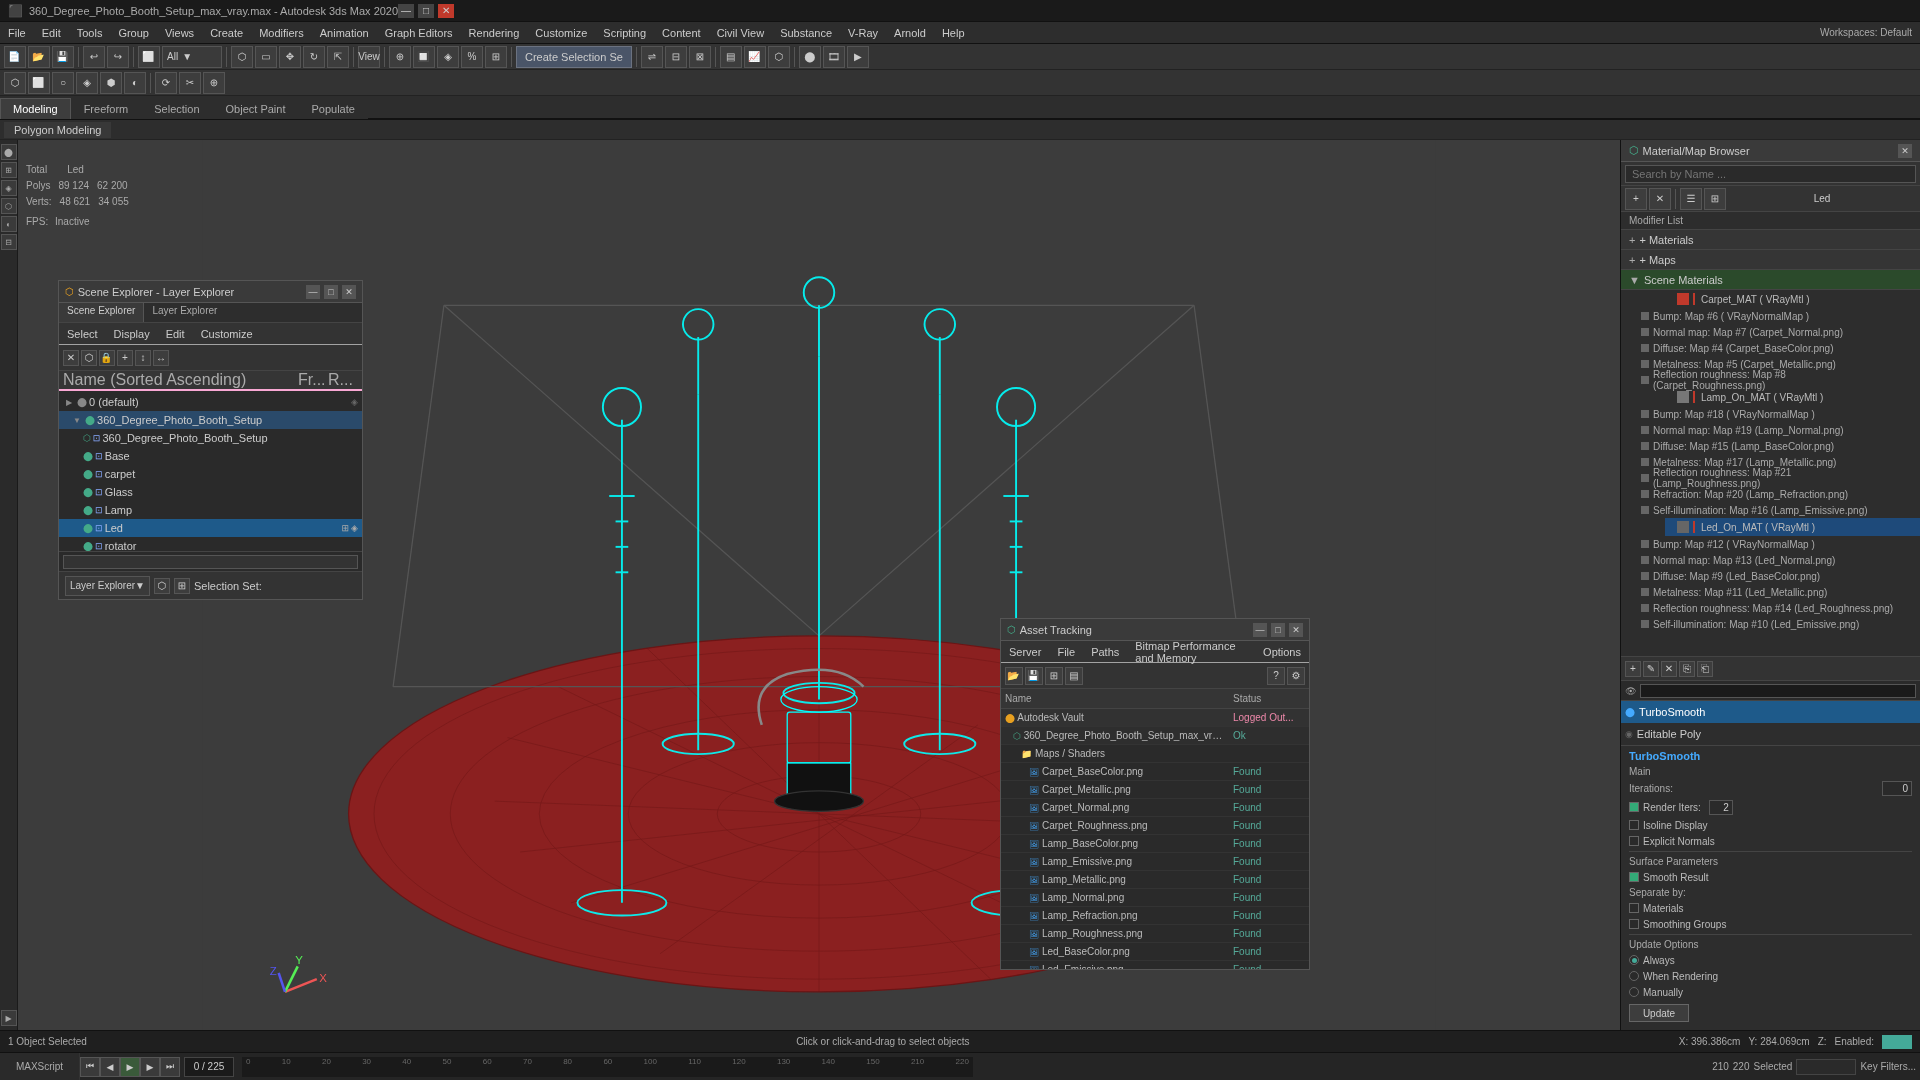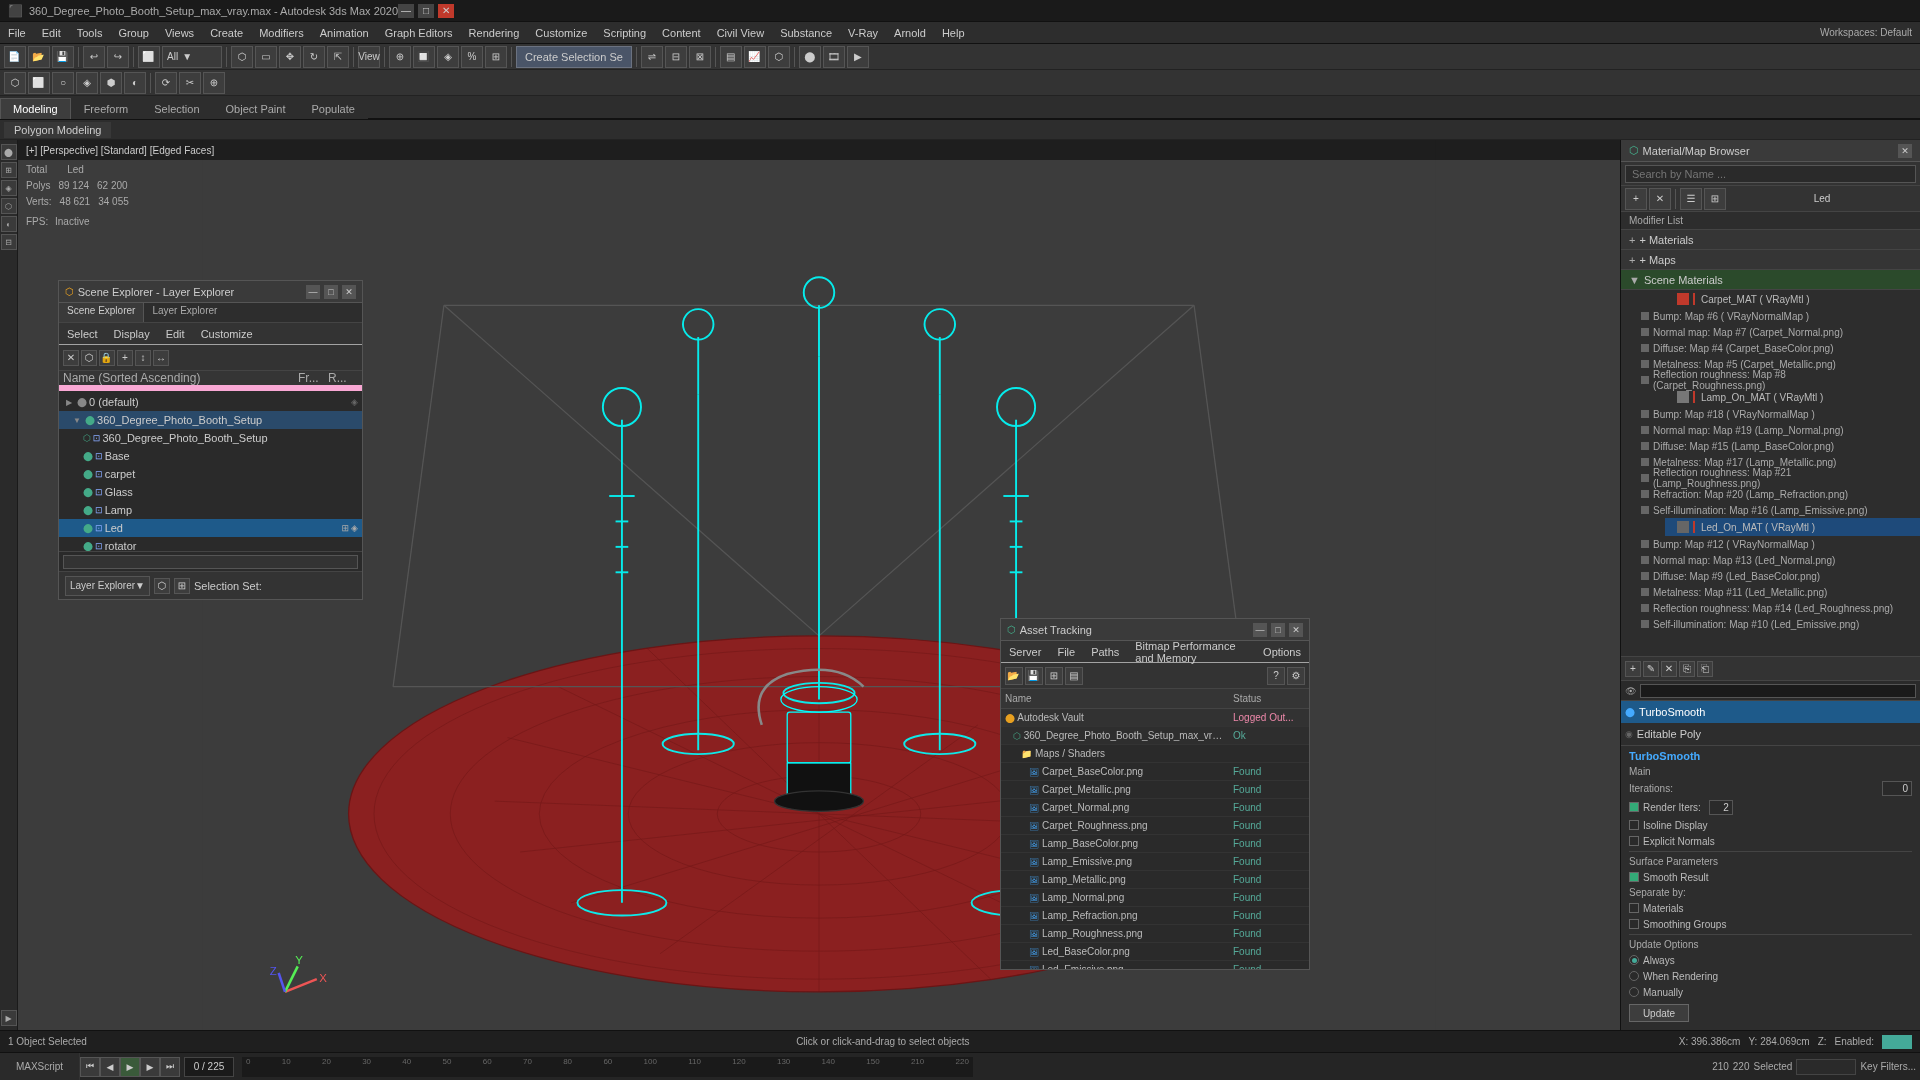--- a/index.html
+++ b/index.html
@@ -40,21 +40,21 @@
     .scene-svg { width: 100%; height: 100%; }
 
     
     #scene-explorer { position: absolute; top: 140px; left: 40px; width: 305px; background: #2d2d2d; border: 1px solid #555; z-index: 20; }
     .panel-titlebar { height: 22px; background: #3a3a3a; display: flex; align-items: center; padding: 0 6px; gap: 4px; border-bottom: 1px solid #555; }
     .panel-title { font-size: 11px; color: #ccc; flex: 1; }
     .panel-btn { width: 14px; height: 14px; background: #555; border: none; color: #ccc; font-size: 9px; cursor: pointer; display: flex; align-items: center; justify-content: center; }
     .panel-menu-bar { height: 22px; background: #333; display: flex; align-items: center; border-bottom: 1px solid #a3a3a3; }
     .panel-menu-item { padding: 2px 8px; font-size: 11px; color: #ccc; cursor: pointer; }
     .panel-toolbar { height: 26px; background: #333; display: flex; align-items: center; padding: 0 4px; gap: 2px; border-bottom: 1px solid #444; }
-    .panel-col-header { height: 20px; background: #353535; display: flex; align-items: center; padding: 0 4px; border-bottom: 6px solid #f9a8d4; font-size: 12px; color: #aaa; }
+    .panel-col-header { height: 20px; background: #353535; display: flex; align-items: center; padding: 0 4px; border-bottom: 2px solid #f9a8d4; font-size: 16px; color: #aaa; }
     .explorer-tree { padding: 2px 0; max-height: 160px; overflow-y: auto; background: #2a2a2a; }
     .tree-item { height: 18px; display: flex; align-items: center; padding: 0 4px; cursor: pointer; font-size: 11px; color: #ccc; gap: 2px; }
     .tree-item.selected { background: #1a3a5a; }
     .tree-icon { width: 12px; height: 12px; display: inline-flex; align-items: center; justify-content: center; font-size: 9px; }
     .panel-footer { height: 28px; background: #333; display: flex; align-items: center; padding: 0 6px; gap: 4px; border-top: 1px solid #444; }
     .layer-dropdown { height: 20px; background: #3a3a3a; border: 1px solid #555; color: #ccc; font-size: 10px; padding: 0 4px; min-width: 80px; display: flex; align-items: center; cursor: pointer; }
     #mat-browser-title { height: 22px; background: #3a3a3a; display: flex; align-items: center; padding: 0 8px; border-bottom: 1px solid #555; font-size: 11px; color: #ccc; }
     #mat-search { height: 24px; background: #333; display: flex; align-items: center; padding: 0 4px; border-bottom: 1px solid #444; }
     #mat-search input { flex: 1; background: #2a2a2a; border: 1px solid #555; color: #ccc; padding: 2px 6px; font-size: 11px; height: 18px; }
     .mat-section-header { height: 20px; background: #353535; display: flex; align-items: center; padding: 0 8px; font-size: 11px; color: #ccc; cursor: pointer; border-bottom: 1px solid #444; }
@@ -228,23 +228,20 @@
     <button class="left-btn">⊞</button>
     <button class="left-btn">◈</button>
     <button class="left-btn">⬡</button>
     <button class="left-btn">◐</button>
     <button class="left-btn">⊟</button>
     <div style="flex:1"></div>
     <button class="left-btn">▶</button>
   </div>
 
   <div id="viewport">
-    <div id="viewport-header">
-      <span>[+] [Perspective] [Standard] [Edged Faces]</span>
-    </div>
 
     <div id="viewport-stats">
       <div style="display:flex; gap:20px;">
         <span>Total</span>
         <span>Led</span>
       </div>
       <div style="display:flex; gap:8px;">
         <span>Polys</span>
         <span>89 124</span>
         <span>62 200</span>

